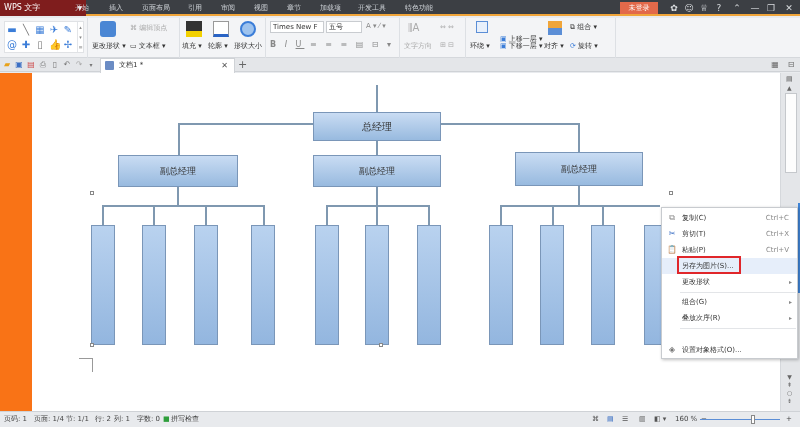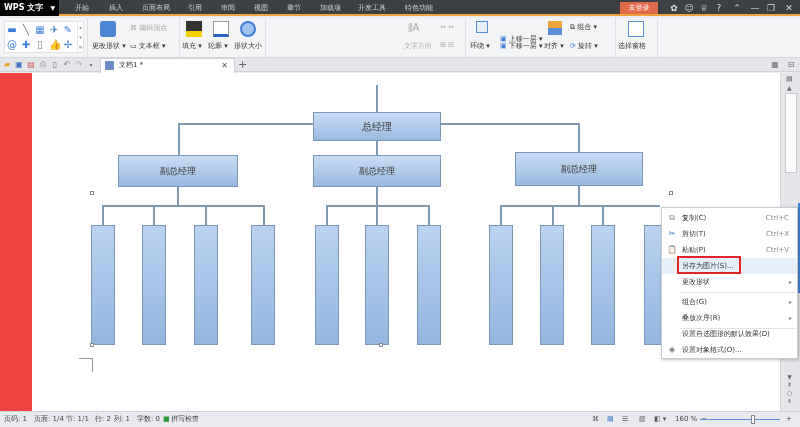--- a/index.html
+++ b/index.html
@@ -1,18 +1,18 @@
 <!DOCTYPE html>
 <html><head>
 <meta charset="utf-8">
 <style>
 *{box-sizing:border-box;margin:0;padding:0}
 body{width:800px;height:427px;overflow:hidden;font-family:"DejaVu Sans",sans-serif;font-size:8px;color:#333;background:#e9ebee;position:relative}
 .titlebar{position:absolute;left:0;top:0;width:800px;height:16px;background:#3c3f44;border-bottom:2px solid #f0a53a}
-.logo{position:absolute;left:0;top:0;width:59px;height:16px;background:#000000;color:#fff;font-size:8px;font-weight:bold;line-height:16px;padding-left:4px}
+.logo{position:absolute;left:0;top:0;width:86px;height:16px;background:#7f1d1d;color:#fff;font-size:8px;font-weight:normal;line-height:16px;padding-left:4px}
 .logo .caret{position:absolute;right:4px;top:0;font-size:6px}
 .menu-tab{position:absolute;top:0;height:16px;line-height:16px;color:#cfd3d8;font-size:7px}
 .menu-tab.ctx{color:#fff}
 .menu-tab.ctx::before{content:"";display:inline-block;width:2px;height:9px;background:#f0a53a;margin-right:2px;vertical-align:-1px}
 .menu-tab.active{border-bottom:2px solid #f0a53a}
 .login{position:absolute;left:620px;top:2px;width:38px;height:12px;background:#e2694a;color:#fff;font-size:7px;text-align:center;line-height:12px}
 .win-icon{position:absolute;top:0;height:16px;line-height:16px;color:#d9dcdf;font-size:9px;text-align:center;width:14px}
 .ribbon{position:absolute;left:0;top:18px;width:800px;height:40px;background:#f3f4f6;border-bottom:1px solid #d5d8dc}
 .rb-group{position:absolute;top:0;height:40px;border-right:1px solid #dde0e4}
 .shape-gallery{position:absolute;left:4px;top:3px;width:80px;height:32px;background:#fff;border:1px solid #e0e2e5}
@@ -22,21 +22,21 @@
 .big-ic{position:absolute;width:16px;height:16px}
 .fontbox{position:absolute;left:270px;top:3px;width:54px;height:12px;background:#fff;border:1px solid #c9ccd0;font-size:7px;line-height:10px;padding-left:2px;white-space:nowrap;overflow:hidden}
 .sizebox{position:absolute;left:325px;top:3px;width:36px;height:12px;background:#fff;border:1px solid #c9ccd0;font-size:7px;line-height:10px;padding-left:2px}
 .fmtrow{position:absolute;left:270px;top:22px;font-size:8px;color:#888;letter-spacing:3px;white-space:nowrap}
 .qat{position:absolute;left:0;top:58px;width:800px;height:14px;background:#e4e6e9;border-bottom:1px solid #cfd2d6}
 .qat-ic{position:absolute;top:1px;width:10px;height:11px;font-size:8px;line-height:11px;text-align:center}
 .doc-tab{position:absolute;left:100px;top:58px;width:135px;height:15px;background:#fff;border:1px solid #cfd2d6;border-bottom:none;font-size:7px;line-height:13px;padding-left:18px}
 .doc-tab .close{position:absolute;right:6px;top:0;font-size:8px;color:#555}
 .doc-tab .dicon{position:absolute;left:4px;top:2px;width:9px;height:9px;background:#6b8cc4;border-radius:1px}
 .new-tab{position:absolute;left:238px;top:58px;font-size:11px;color:#666;line-height:14px}
-.canvas{position:absolute;left:0;top:73px;width:780px;height:338px;background:#ef4444}
+.canvas{position:absolute;left:0;top:73px;width:780px;height:338px;background:#f97316}
 .page{position:absolute;left:32px;top:0;width:748px;height:338px;background:#fff}
 .vscroll{position:absolute;left:780px;top:73px;width:20px;height:338px;background:#e4e6e9;border-left:1px solid #d5d8dc}
 .vs-thumb{position:absolute;left:4px;top:20px;width:12px;height:80px;background:#fdfdfd;border:1px solid #c5c8cc}
 .vs-blue{position:absolute;left:17px;top:130px;width:3px;height:90px;background:#3f84d6}
 .box{position:absolute;background:linear-gradient(#c9dcf3,#98badf);border:1px solid #7a96b8;color:#333;font-family:"DejaVu Serif",serif;font-size:9px;text-align:center}
 .col{position:absolute;background:linear-gradient(#b9d2ef,#93b6df);border:1px solid #7a96b8;width:24px;height:120px}
 .ln{position:absolute;background:#7f98b0}
 .handle{position:absolute;width:4px;height:4px;border:1px solid #888;background:#fff}
 .ctx{position:absolute;left:661px;top:207px;width:137px;height:152px;background:#fff;border:1px solid #c8cbcf;box-shadow:1px 1px 3px rgba(0,0,0,.25)}
 .ci{position:absolute;left:0;width:135px;height:16px;font-size:7px;line-height:16px;padding-left:20px;color:#333}
@@ -102,39 +102,41 @@
     <div class="rb-btn" style="left:42px;top:23px">▭ <span>文本框</span> ▾</div>
   </div>
   <div class="rb-group" style="left:180px;width:86px">
     <div class="big-ic" style="left:6px;top:3px;background:linear-gradient(#333 60%,#f2d000 60%)"></div>
     <div class="big-ic" style="left:33px;top:3px;border-bottom:3px solid #2a64c5;background:#fff;border-top:1px solid #999;border-left:1px solid #999;border-right:1px solid #999"></div>
     <div class="big-ic" style="left:60px;top:3px;background:#9ec3ee;border-radius:50%;border:2px solid #3b7dd8"></div>
     <div class="rb-btn" style="left:2px;top:23px"><span>填充</span> ▾</div>
     <div class="rb-btn" style="left:28px;top:23px"><span>轮廓</span> ▾</div>
     <div class="rb-btn" style="left:54px;top:23px">形状大小</div>
   </div>
+  <div class="rb-group" style="left:266px;width:134px">
+    <div class="fontbox" style="left:4px">Times New F</div>
+    <div class="sizebox" style="left:60px">五号</div>
+    <div class="rb-btn" style="left:100px;top:4px;color:#888">A ▾ ⁄ ▾</div>
+    <div class="fmtrow" style="left:4px"><b>B</b> <i>I</i> <u>U</u> ≡ ≡ ≡ ▤ ⊟ ▾</div>
+  </div>
   <div class="rb-group" style="left:400px;width:66px">
     <div class="rb-btn dis" style="left:8px;top:4px;font-size:10px">⫼A</div>
     <div class="rb-btn dis" style="left:40px;top:5px">⇔ ⇔</div>
     <div class="rb-btn dis" style="left:4px;top:23px">文字方向</div>
     <div class="rb-btn dis" style="left:40px;top:23px">⊞ ⊟</div>
   </div>
   <div class="rb-group" style="left:466px;width:150px">
     <div class="big-ic" style="left:10px;top:3px;width:12px;height:12px;border:1px solid #5b8ed6;background:#e8f0fb"></div>
     <div class="rb-btn" style="left:4px;top:23px"><span>环绕</span> ▾</div>
     <div class="rb-btn" style="left:34px;top:16px"><span style="color:#3b7dd8">▣</span> <span>上移一层</span> ▾</div>
     <div class="rb-btn" style="left:34px;top:23px"><span style="color:#3b7dd8">▣</span> <span>下移一层</span> ▾</div>
     <div class="big-ic" style="left:82px;top:3px;background:linear-gradient(#f0a53a 50%,#5b8ed6 50%);width:14px;height:14px"></div>
     <div class="rb-btn" style="left:78px;top:23px"><span>对齐</span> ▾</div>
     <div class="rb-btn" style="left:104px;top:4px">⧉ <span>组合</span> ▾</div>
     <div class="rb-btn" style="left:104px;top:23px"><span style="color:#3b7dd8">⟳</span> <span>旋转</span> ▾</div>
-  </div>
-  <div class="rb-group" style="left:616px;width:42px">
-    <div class="big-ic" style="left:12px;top:3px;border:1px solid #5b8ed6;background:#fff"></div>
-    <div class="rb-btn" style="left:2px;top:23px">选择窗格</div>
   </div>
 </div>
 
 <div class="qat">
   <div class="qat-ic" style="left:2px;color:#e8a21a">▰</div>
   <div class="qat-ic" style="left:14px;color:#3b6fc4">▣</div>
   <div class="qat-ic" style="left:26px;color:#c44">▤</div>
   <div class="qat-ic" style="left:38px;color:#777">⎙</div>
   <div class="qat-ic" style="left:50px;color:#777">▯</div>
   <div class="qat-ic" style="left:62px;color:#777">↶</div>
@@ -214,21 +216,20 @@
 <div class="ctx">
   <div class="ci" style="top:2px"><span class="ic" style="color:#888">⧉</span><span>复制(C)</span><span class="sc">Ctrl+C</span></div>
   <div class="ci" style="top:18px"><span class="ic" style="color:#3b6fc4">✂</span><span>剪切(T)</span><span class="sc">Ctrl+X</span></div>
   <div class="ci" style="top:34px"><span class="ic" style="color:#d9a520">📋</span><span>粘贴(P)</span><span class="sc">Ctrl+V</span></div>
   <div class="ci hl" style="top:50px">另存为图片(S)...</div>
   <div class="ci" style="top:66px"><span>更改形状</span><span class="ar">▸</span></div>
   <div class="sep" style="top:84px"></div>
   <div class="ci" style="top:102px"><span>叠放次序(R)</span><span class="ar">▸</span></div>
   <div class="ci" style="top:86px"><span>组合(G)</span><span class="ar">▸</span></div>
   <div class="sep" style="top:120px"></div>
-  <div class="ci" style="top:118px">设置自选图形的默认效果(D)</div>
   <div class="ci" style="top:134px"><span class="ic" style="color:#777">◈</span><span>设置对象格式(O)...</span></div>
 </div>
 <div class="hlbox"></div>
 
 <div class="status">
   <span class="st" style="left:4px">页码: 1</span>
   <span class="st" style="left:34px">页面: 1/4</span>
   <span class="st" style="left:66px">节: 1/1</span>
   <span class="st" style="left:95px">行: 2</span>
   <span class="st" style="left:114px">列: 1</span>

